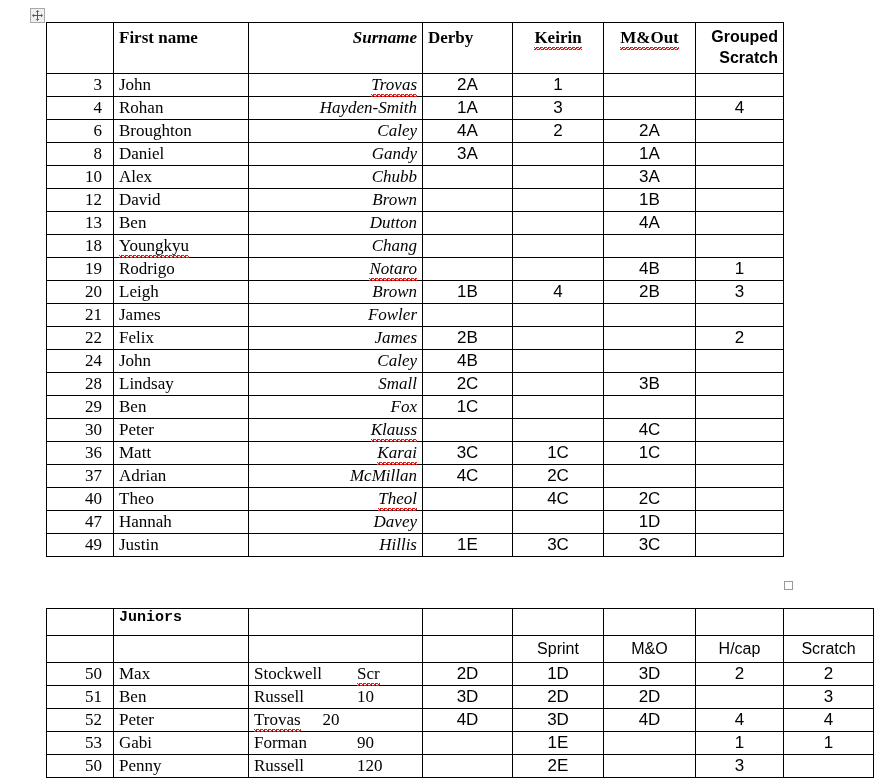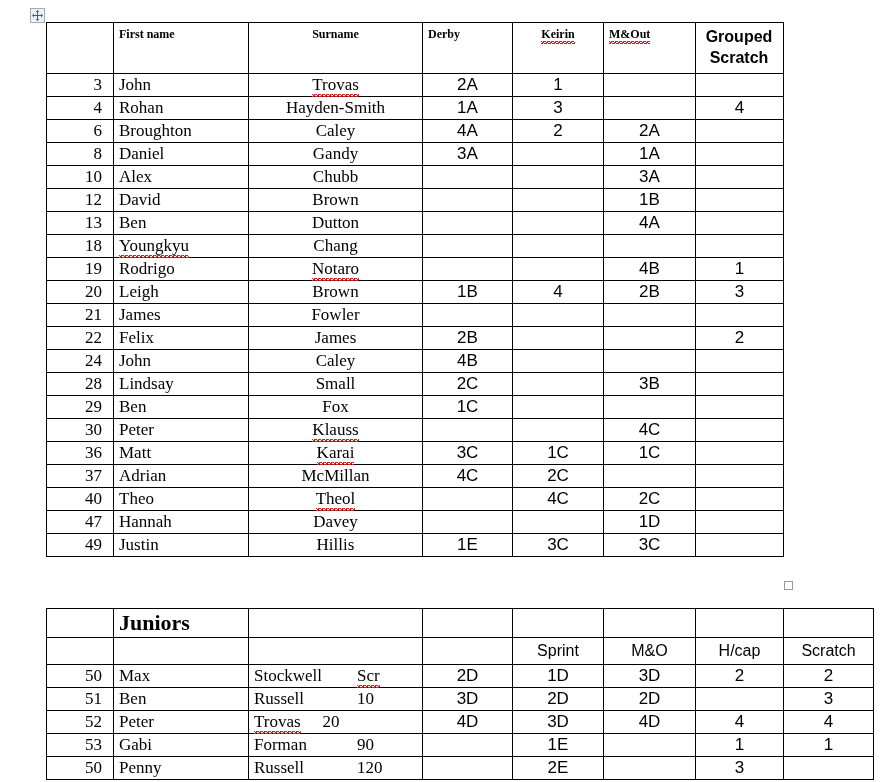--- a/index.html
+++ b/index.html
@@ -64,38 +64,38 @@
 
   
   #table-main {
     left: 46px;
     top: 22px;
   }
   #table-main td { height: 23px; }
   #table-main tr.hdr td {
     height: 51px;
     font-weight: bold;
-    font-size: 12px;
+    font-size: 17px;
     padding-top: 4px;
   }
   #table-main tr.hdr td.sans-hdr {
     font-family: "Liberation Sans", sans-serif;
     font-weight: bold;
     font-size: 16px;
     white-space: normal;
     line-height: 1.3;
     padding-left: 4px;
   }
   .c-num   { width: 67px;  text-align: right; padding-right: 11px !important; }
   .c-first { width: 135px; text-align: left;  }
-  .c-last  { width: 174px; text-align: center;  }
+  .c-last  { width: 174px; text-align: right; font-style: italic;  }
   .c-ev    { width: 90px;  text-align: left; }
   .c-ev2   { width: 91px;  text-align: center; font-family: Liberation Serif, serif; }
-  .c-ev3   { width: 92px;  }
-  .c-gs    { width: 88px;  text-align: center; }
+  .c-ev3   { width: 92px;  text-align: center; }
+  .c-gs    { width: 88px;  text-align: right; }
 
   
   .evc {
     font-family: "Liberation Sans", sans-serif;
     font-size: 16px;
     text-align: center;
   }
 
   
   .sp {
@@ -119,21 +119,22 @@
 
   
   #table-juniors {
     left: 46px;
     top: 608px;
   }
   #table-juniors td { height: 23px; }
   #table-juniors tr.j-title td { height: 27px; }
   #table-juniors tr.j-title td.j-label {
     font-weight: bold;
-    font-size: 22px;
+    font-size: 15px;
+    font-family: Liberation Mono, monospace;
   }
   #table-juniors tr.j-hdr td {
     height: 27px;
     font-family: "Liberation Sans", sans-serif;
     font-size: 16px;
     text-align: center;
     padding-top: 3px;
   }
   .j-num   { width: 67px;  text-align: right; padding-right: 11px !important; }
   .j-first { width: 135px; text-align: left; }

